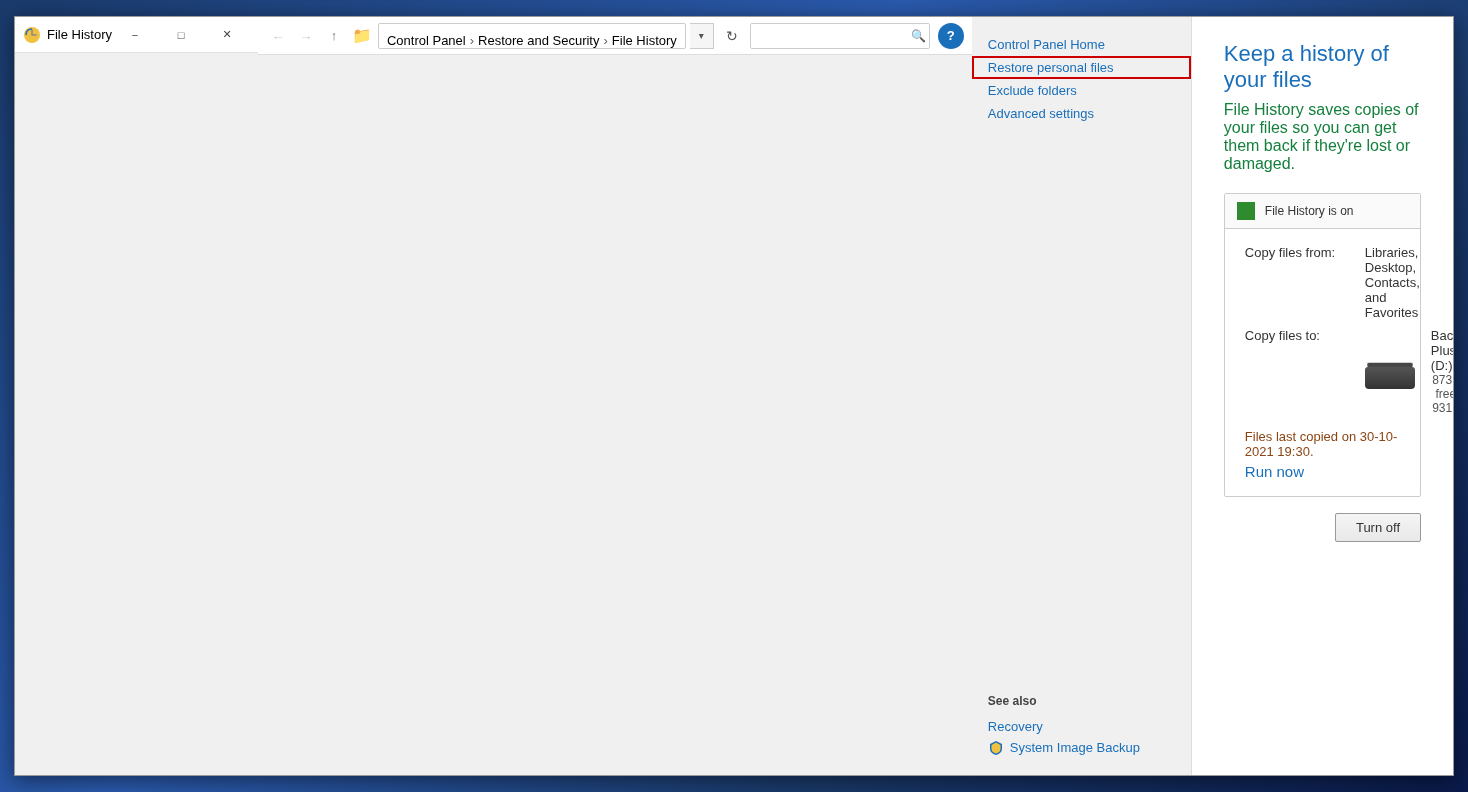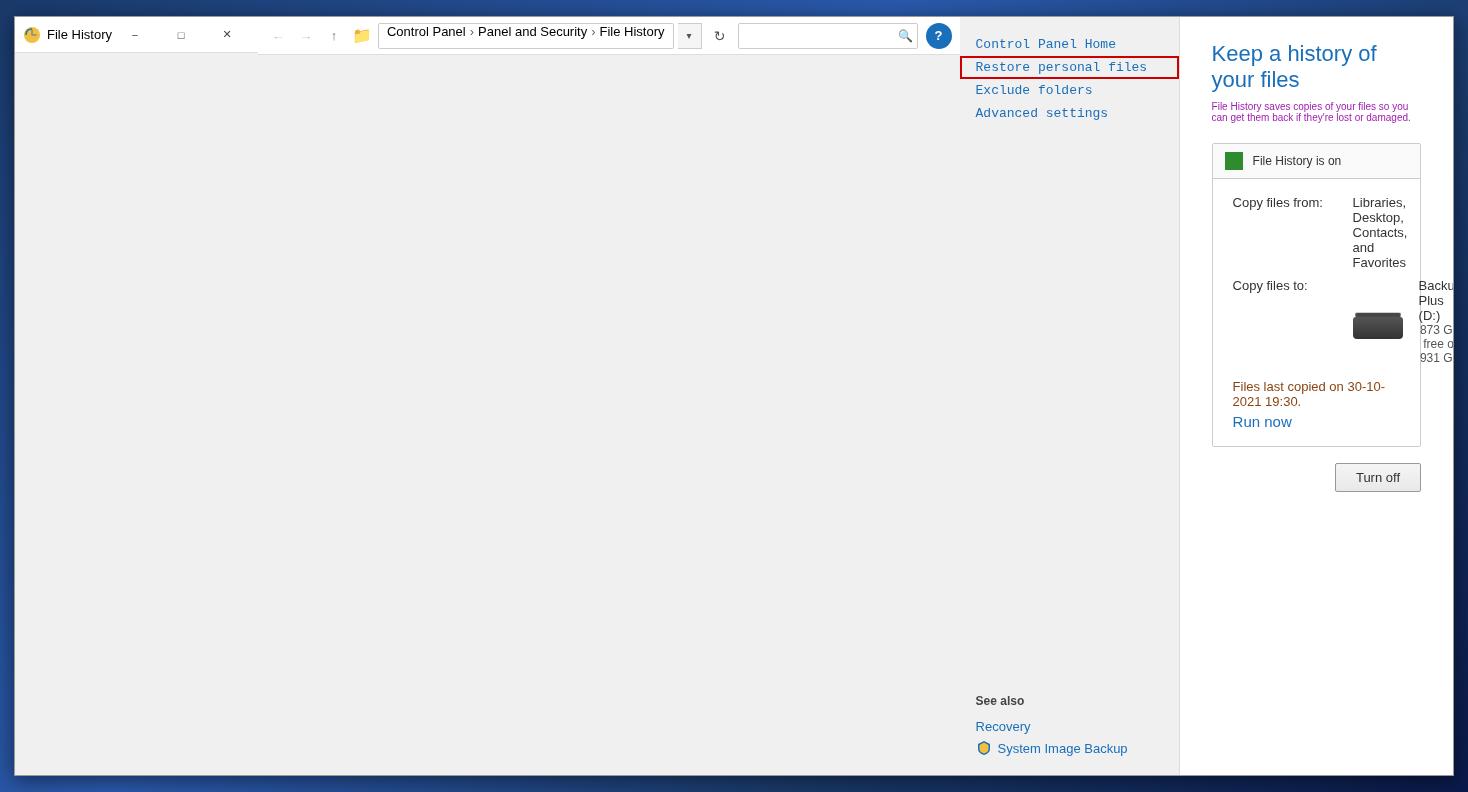--- a/index.html
+++ b/index.html
@@ -84,21 +84,21 @@
       align-items: center;
       justify-content: center;
     }
     .nav-btn.disabled { color: #ccc; cursor: default; }
     .address-path {
       flex: 1;
       height: 26px;
       border: 1px solid #ccc;
       background: #fff;
       display: flex;
-      align-items: flex-start;
+      align-items: flex-end;
       padding: 0 8px;
       font-size: 13px;
       color: #000;
       border-radius: 2px;
     }
     .path-sep { color: #666; margin: 0 4px; }
     .path-part { color: #000; }
     .address-dropdown {
       width: 24px;
       height: 26px;
@@ -181,38 +181,37 @@
       display: flex;
       flex-direction: column;
     }
     .sidebar-link {
       display: block;
       padding: 4px 16px;
       color: #1a6fbb;
       text-decoration: none;
       font-size: 13px;
       cursor: pointer;
-      font-family: Liberation Mono, monospace;
     }
     .sidebar-link.highlighted {
       border: 2px solid #cc0000;
       padding: 2px 14px;
     }
     .sidebar-separator {
       flex: 1;
     }
     .see-also {
       padding: 8px 16px;
       font-size: 12px;
       color: #444;
       font-weight: bold;
     }
     .sidebar-link-bottom {
       display: flex;
-      align-items: flex-end;
+      align-items: flex-start;
       padding: 3px 16px;
       color: #1a6fbb;
       text-decoration: none;
       font-size: 13px;
       cursor: pointer;
       gap: 6px;
     }
     .shield-icon {
       width: 16px;
       height: 16px;
@@ -226,22 +225,22 @@
       padding: 24px 32px;
       overflow-y: auto;
     }
     .page-title {
       font-size: 22px;
       font-weight: 300;
       color: #1a6fbb;
       margin-bottom: 8px;
     }
     .page-subtitle {
-      font-size: 10px;
-      color: #a21caf;
+      font-size: 16px;
+      color: #15803d;
       margin-bottom: 20px;
     }
     .status-panel {
       border: 1px solid #ccc;
       border-radius: 2px;
       max-width: 720px;
     }
     .status-header {
       display: flex;
       align-items: center;
@@ -375,21 +374,21 @@
 
   <div class="address-bar">
     <button class="nav-btn disabled">←</button>
     <button class="nav-btn disabled">→</button>
     <button class="nav-btn">↑</button>
 
     <span style="font-size:16px; margin: 0 2px;">📁</span>
     <div class="address-path">
       <span class="path-part">Control Panel</span>
       <span class="path-sep">›</span>
-      <span class="path-part">Panel and Security</span>
+      <span class="path-part">Restore and Security</span>
       <span class="path-sep">›</span>
       <span class="path-part">File History</span>
     </div>
     <div class="address-dropdown">▾</div>
     <button class="refresh-btn">↻</button>
     <div class="search-container">
       <input class="search-box" type="text" placeholder="" style="">
       <button class="search-icon-btn">🔍</button>
     </div>
     <button class="help-btn">?</button>

